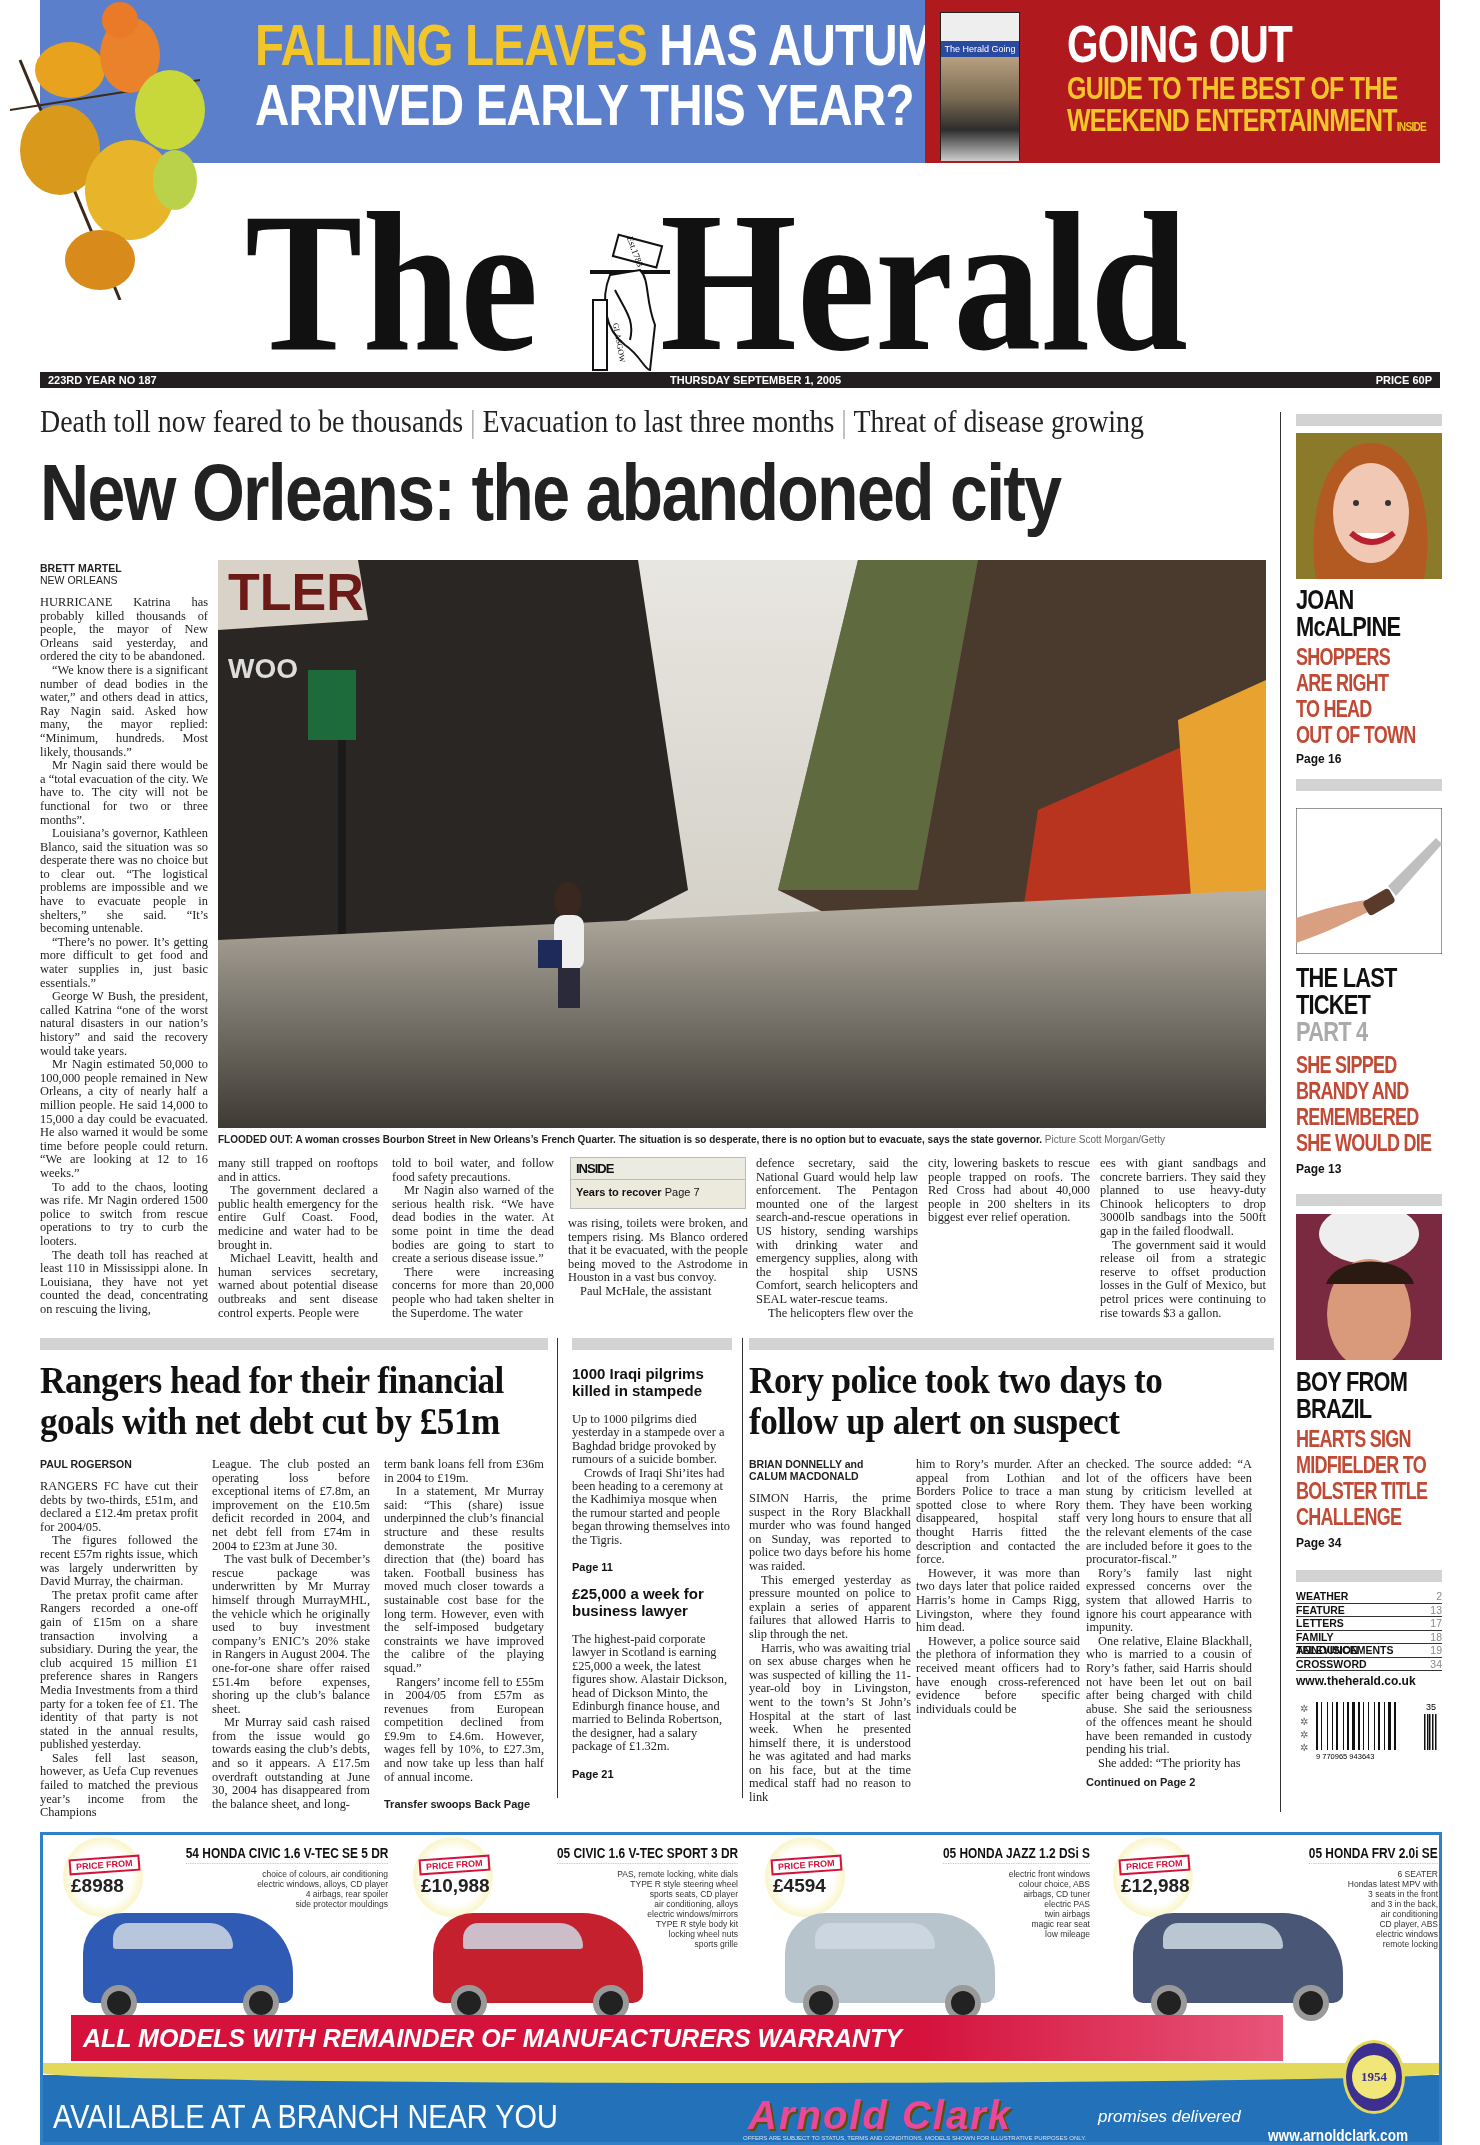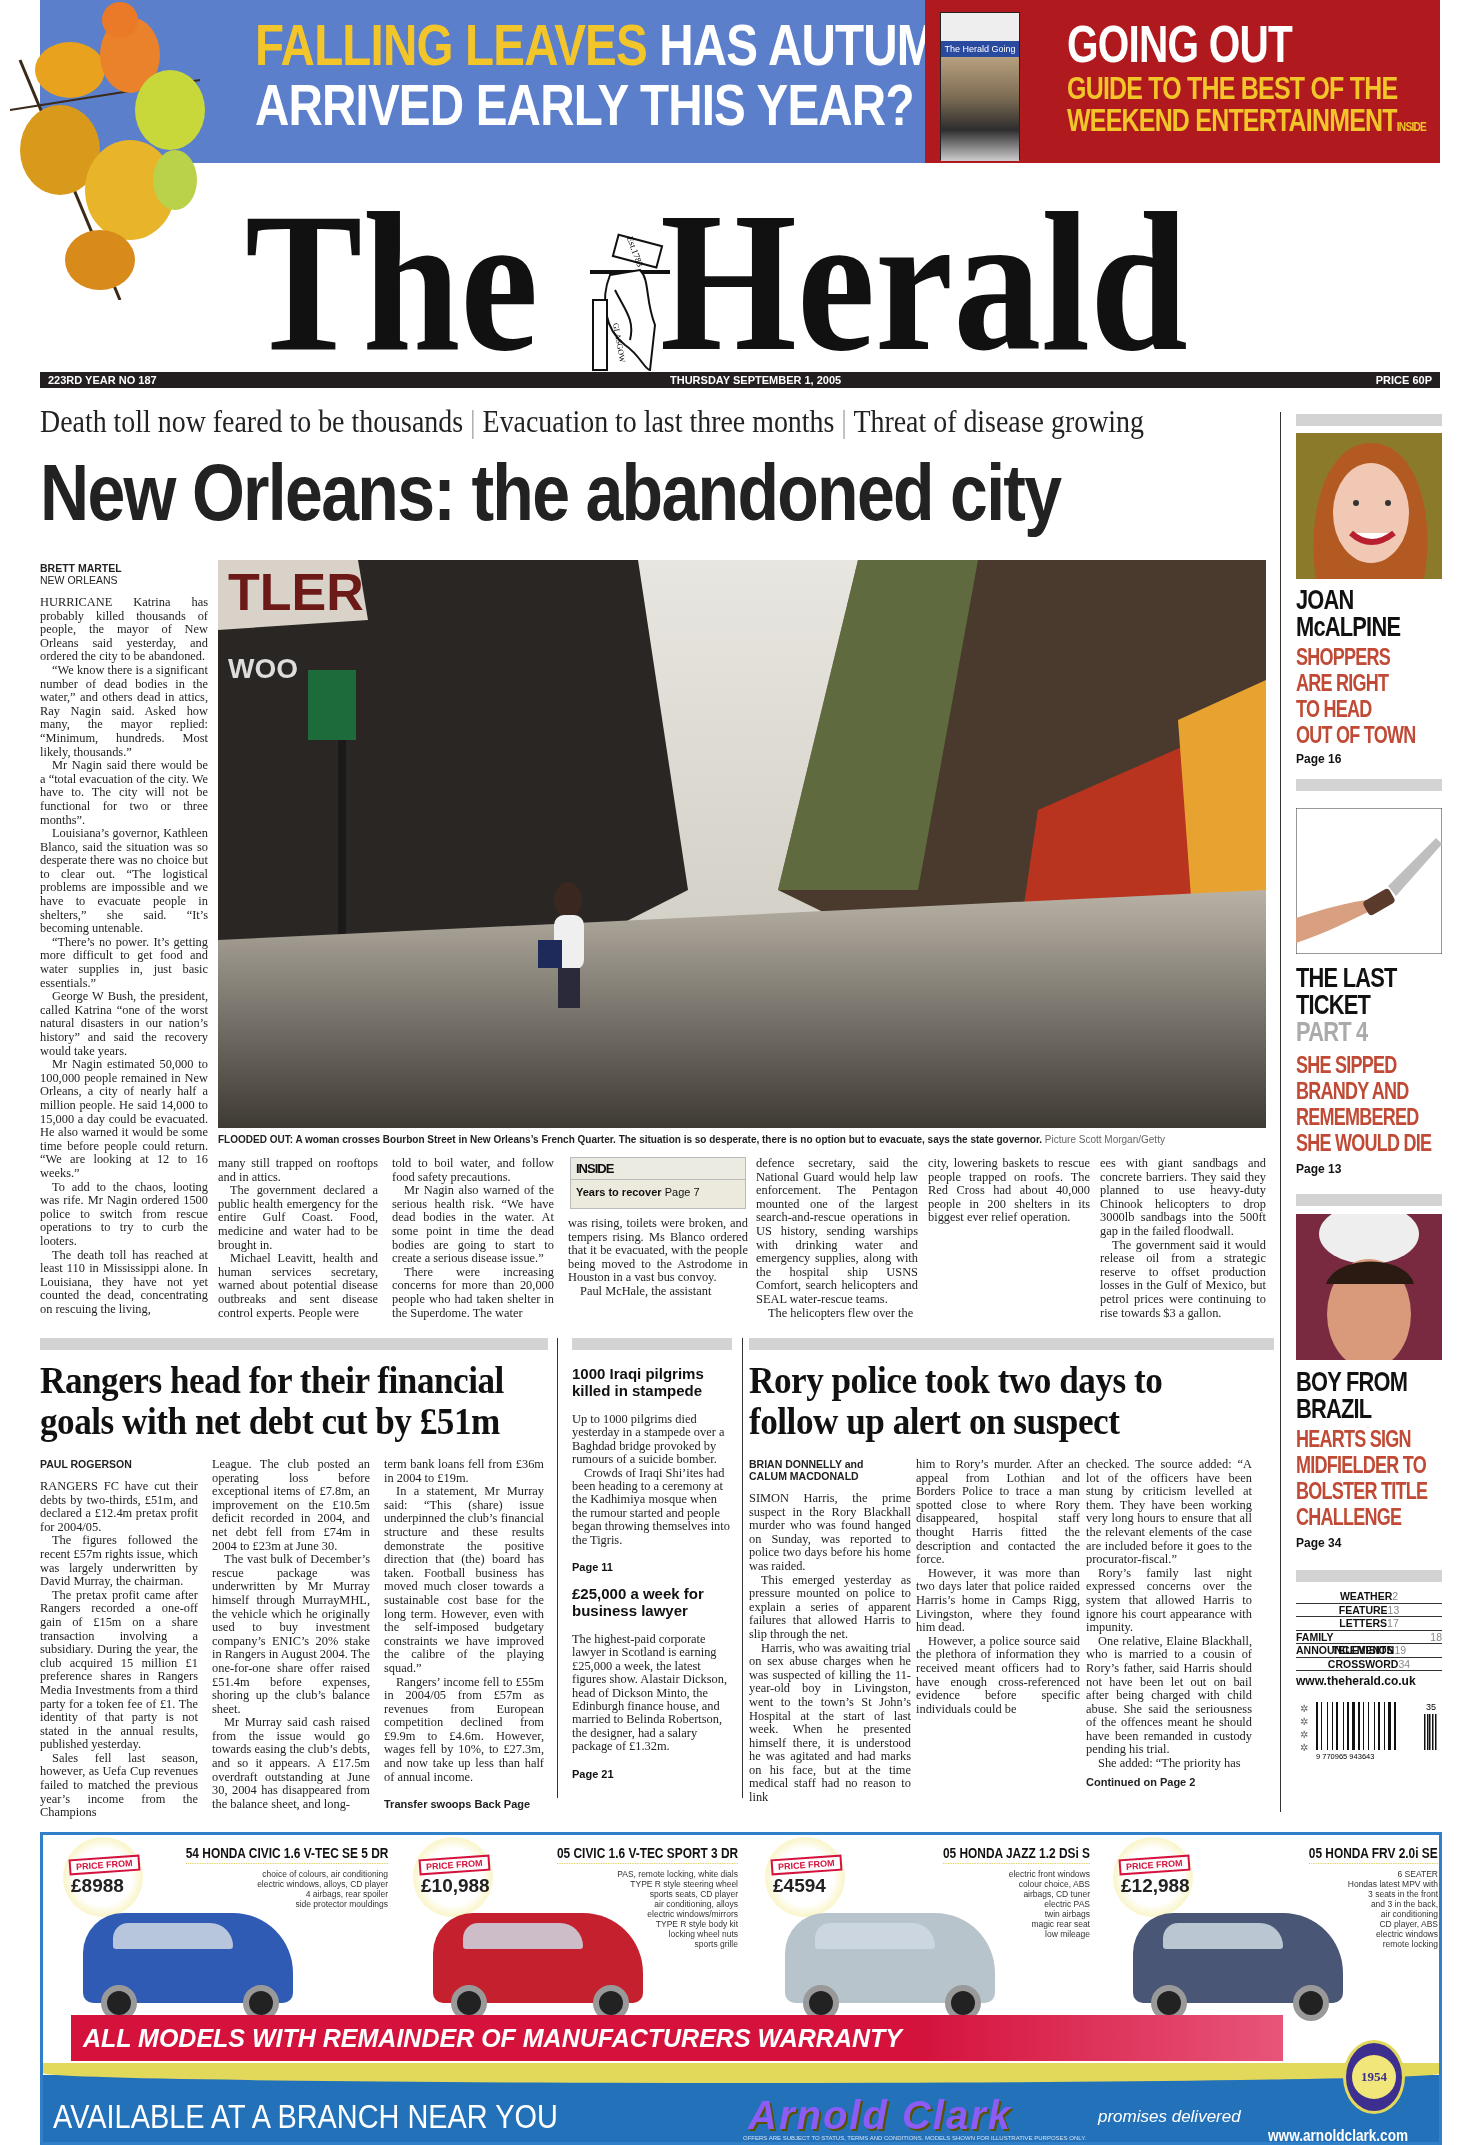--- a/index.html
+++ b/index.html
@@ -44,21 +44,21 @@
 #inside-box .ih{height:22px;border-bottom:1px solid #bbb;padding:3px 5px;font-weight:bold;font-size:13px;background:#ecebe2}
 #inside-box .ib{padding:6px 5px;font-size:11px}
 .vrule{background:#333;width:1px}
 .grey-bar{background:#d3d3d3;height:12px}
 
 .rail-h{font-family:"Liberation Sans",sans-serif;font-weight:bold;font-size:28px;line-height:27px;transform:scaleX(.78);transform-origin:left top;white-space:nowrap;color:#111;letter-spacing:-1px}
 .rail-r{font-family:"Liberation Sans",sans-serif;font-weight:bold;font-size:24px;line-height:26px;transform:scaleX(.75);transform-origin:left top;white-space:nowrap;color:#c04a35;letter-spacing:-1px}
 .rail-g{color:#aaa}
 .rail-p{font-family:"Liberation Sans",sans-serif;font-weight:bold;font-size:12px}
 #index{left:1296px;top:1590px;width:146px;font-family:"Liberation Sans",sans-serif;font-size:10.5px}
-#index .row{display:flex;justify-content:center;border-bottom:1.5px solid #333;height:13.5px;line-height:13px}
+#index .row{display:flex;justify-content:space-between;border-bottom:1.5px solid #333;height:13.5px;line-height:13px}
 #index .row .n{color:#888}
 #index .url{font-weight:bold;font-size:12px;margin-top:3px}
 #barcode{left:1298px;top:1700px;width:146px;height:60px}
 
 .story-h{font-weight:bold;font-size:37px;line-height:41px;letter-spacing:-0.5px;transform:scaleX(.95);transform-origin:left top;white-space:nowrap;color:#111}
 .brief-h{font-family:"Liberation Sans",sans-serif;font-weight:bold;font-size:15px;line-height:17px;color:#111}
 .brief{font-size:12.4px;line-height:13.4px;color:#222}
 .link-b{font-family:"Liberation Sans",sans-serif;font-weight:bold;font-size:11px}
 
 #ad{left:40px;top:1832px;width:1402px;height:313px;border:3px solid #2f7fc9;background:#fff;overflow:hidden}
@@ -68,21 +68,21 @@
 .car .disc{position:absolute;left:10px;top:2px;width:80px;height:80px;border-radius:50%;background:radial-gradient(#fff 50%,#f1e67a)}
 .car .pf{position:absolute;left:16px;top:22px;padding:1px 5px;border:2px solid #d4123c;color:#d4123c;font-family:"Liberation Sans",sans-serif;font-weight:bold;font-size:9px;background:#fff;transform:rotate(-4deg)}
 .car .price{position:absolute;left:18px;top:40px;font-family:"Liberation Sans",sans-serif;font-weight:bold;font-size:19px;color:#222}
 .car .body{position:absolute;left:30px;top:78px;width:210px;height:90px;border-radius:40px 60px 10px 10px}
 .car .win{position:absolute;left:60px;top:88px;width:120px;height:26px;border-radius:20px 30px 4px 4px;background:#cfd9e4;opacity:.85}
 .car .whl{position:absolute;top:150px;width:36px;height:36px;border-radius:50%;background:#222;border:6px solid #999}
 #warranty{left:28px;top:180px;width:1212px;height:46px;background:linear-gradient(90deg,#d4123c 70%,#e8557a);color:#fff;font-family:"Liberation Sans",sans-serif;font-weight:bold;font-style:italic;font-size:25px;line-height:46px;padding-left:12px;transform-origin:left}
 #ad-blue{left:0;top:240px;width:1402px;height:75px;background:#2371b8}
 #ad-blue .swoosh{position:absolute;left:0;top:-12px;width:1402px;height:20px;border-radius:0 0 50% 50%;background:#e2d85a}
 #avail{left:10px;top:262px;color:#fff;font-family:"Liberation Sans",sans-serif;font-size:34px;transform:scaleX(.85);transform-origin:left top;white-space:nowrap}
-#brand{left:705px;top:258px;color:#8b5cf6;font-family:"Liberation Sans",sans-serif;font-weight:bold;font-style:italic;font-size:40px;letter-spacing:2px;text-shadow:2px 2px 0 #5c5200;white-space:nowrap}
+#brand{left:705px;top:258px;color:#ec4899;font-family:"Liberation Sans",sans-serif;font-weight:bold;font-style:italic;font-size:40px;letter-spacing:2px;text-shadow:2px 2px 0 #5c5200;white-space:nowrap}
 #promises{left:1055px;top:272px;color:#fff;font-family:"Liberation Sans",sans-serif;font-style:italic;font-size:17px;white-space:nowrap}
 #terms{left:700px;top:300px;color:#cfe0f2;font-family:"Liberation Sans",sans-serif;font-size:6px;white-space:nowrap}
 #url{left:1225px;top:292px;color:#fff;font-family:"Liberation Sans",sans-serif;font-weight:bold;font-size:16px;white-space:nowrap;transform:scaleX(.85);transform-origin:left top}
 #badge{left:1300px;top:205px;width:62px;height:74px;border-radius:50%;background:#3c2f8f;border:3px solid #e2d85a}
 #badge span{display:block;text-align:center;margin-top:26px;color:#3c2f8f;background:#f1e67a;border-radius:50%;width:44px;height:44px;margin-left:6px;margin-top:12px;line-height:44px;font-size:13px;font-family:"Liberation Serif",serif;font-weight:bold}
 </style>
 </head>
 <body>
 
 <div id="promo-left" class="abs">

